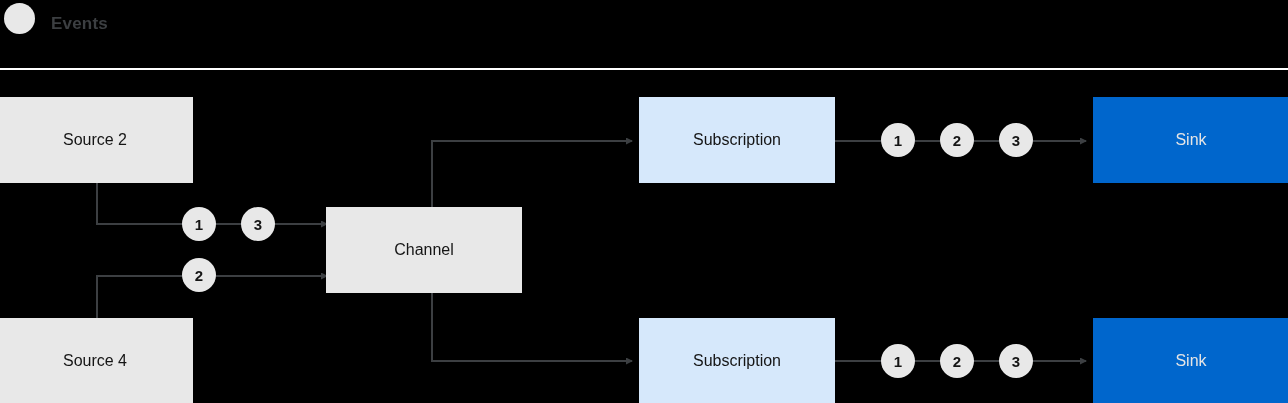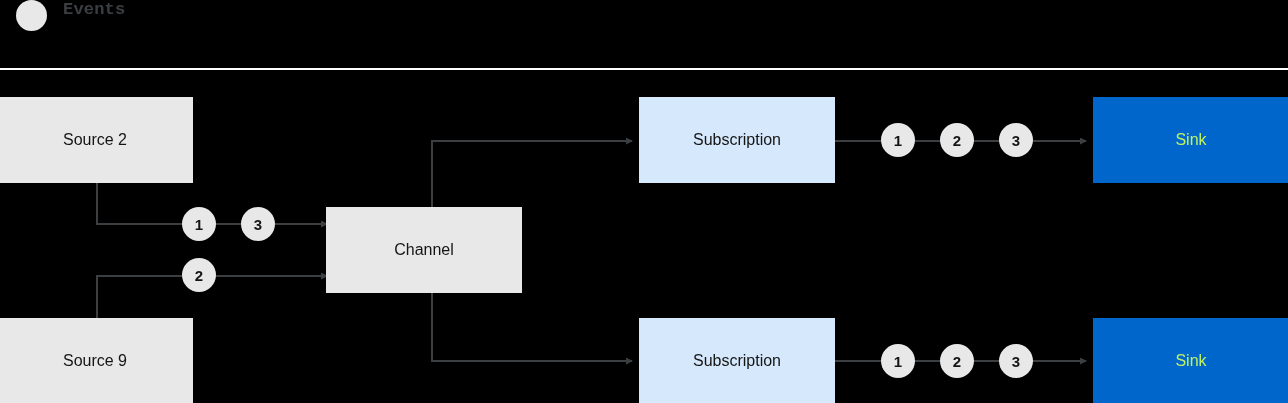--- a/index.html
+++ b/index.html
@@ -16,26 +16,25 @@
   }
   .stage {
     position: absolute;
     left: 0; top: 0;
     width: 1288px;
     height: 403px;
   }
   
   .legend {
     position: absolute;
-    left: 16px;
+    left: 4px;
     top: 0px;
     height: 34px;
     display: flex;
-    align-items: flex-start;
-    font-family: Liberation Mono, monospace;
+    align-items: flex-end;
   }
   .legend-dot {
     width: 31px;
     height: 31px;
     border-radius: 50%;
     background: #e8e8e8;
     margin-left: 0px;
   }
   .legend-label {
     margin-left: 16px;
@@ -64,21 +63,21 @@
   .box-grey {
     background: #e8e8e8;
     color: #151515;
   }
   .box-lightblue {
     background: #d6e8fb;
     color: #151515;
   }
   .box-blue {
     background: #0066cc;
-    color: #bef264;
+    color: #e5e5e5;
   }
   .source1 { left: -3px;  top: 97px;  width: 196px; height: 86px; }
   .source2 { left: -3px;  top: 318px; width: 196px; height: 86px; }
   .channel { left: 326px; top: 207px; width: 196px; height: 86px; }
   .sub1    { left: 639px; top: 97px;  width: 196px; height: 86px; }
   .sub2    { left: 639px; top: 318px; width: 196px; height: 86px; }
   .sink1   { left: 1093px; top: 97px;  width: 196px; height: 86px; }
   .sink2   { left: 1093px; top: 318px; width: 196px; height: 86px; }
   
   .token {
@@ -133,21 +132,21 @@
       <path d="M835,141 L1086,141" marker-end="url(#arrow)"></path>
 
       <path d="M835,361 L1086,361" marker-end="url(#arrow)"></path>
     </g>
   </svg>
 
   <div class="box box-grey source1">
     <span>Source 2</span>
   </div>
   <div class="box box-grey source2">
-    <span>Source 9</span>
+    <span>Source 4</span>
   </div>
   <div class="box box-grey channel">
     <span>Channel</span>
   </div>
   <div class="box box-lightblue sub1">
     <span>Subscription</span>
   </div>
   <div class="box box-lightblue sub2">
     <span>Subscription</span>
   </div>

